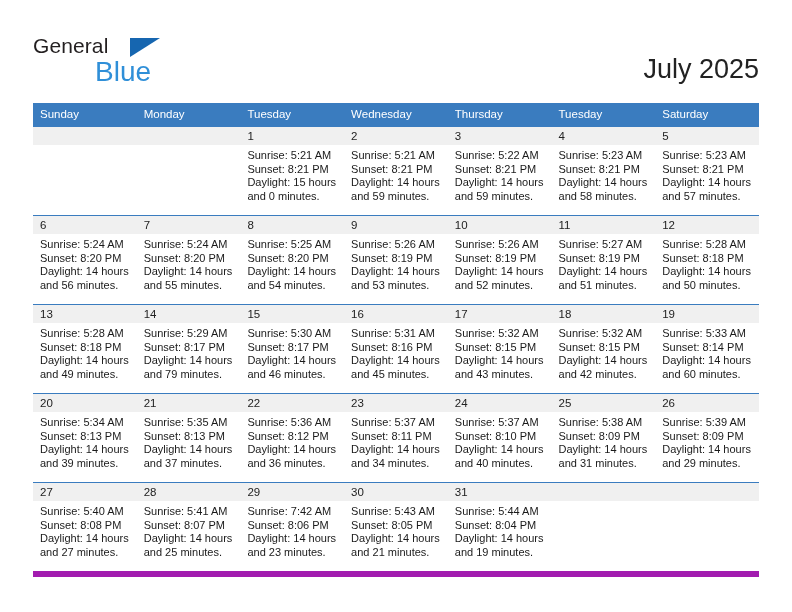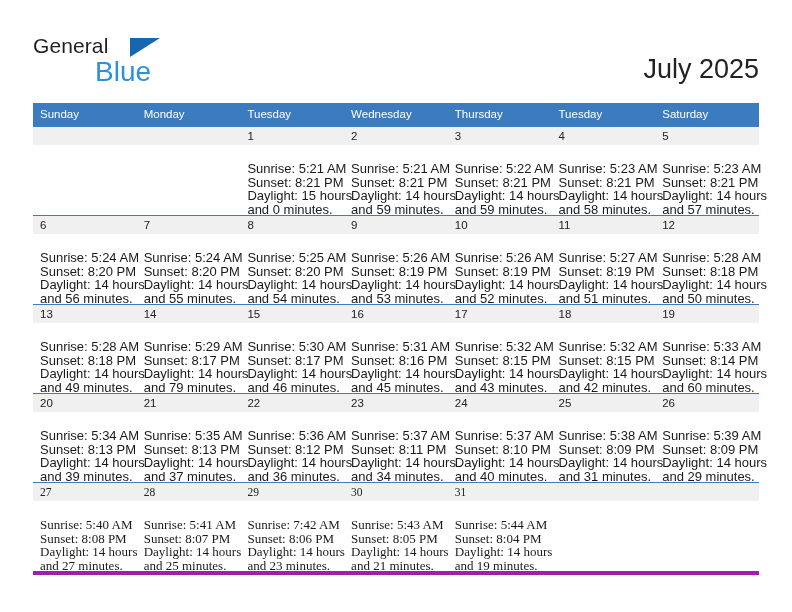--- a/index.html
+++ b/index.html
@@ -111,41 +111,40 @@
     height: 13px;
     line-height: 13px;
   }
 
   tbody tr.week-row > td {
     padding: 0;
     vertical-align: top;
     border-bottom: 1px solid #3a7cbf;
   }
   tbody tr.week-row:last-child > td {
-    border-bottom: 4px solid #a21caf;
-    font-family: Liberation Serif, serif;
+    border-bottom: 6px solid #a21caf;
   }
 
   .cell {
     height: 88px;
     box-sizing: border-box;
     background: #ffffff;
   }
   .cell .daynum {
     background: #f0f0f0;
     height: 18px;
     line-height: 18px;
     font-size: 11.5px;
     color: #222222;
     padding-left: 7px;
   }
   .cell.empty .daynum { background: #f0f0f0; }
   .cell .info {
-    padding: 17px 6px 0 7px;
-    font-size: 13px;
+    padding: 4px 6px 0 7px;
+    font-size: 11px;
     line-height: 13.6px;
     color: #1a1a1a;
   }
   .cell .info div { white-space: nowrap; }
   .cell .info .dl2 { white-space: nowrap; }
 </style>
 </head>
 <body>
 
 <div class="page">

